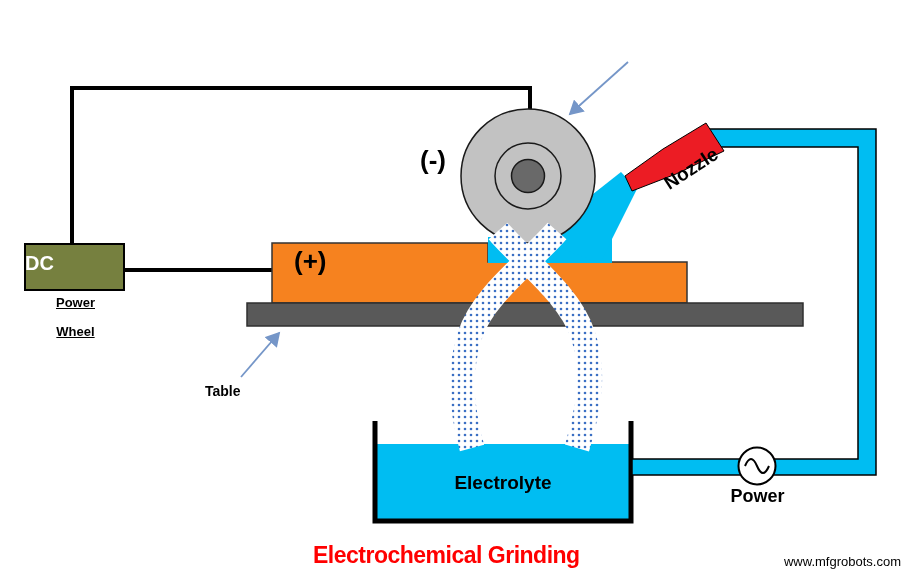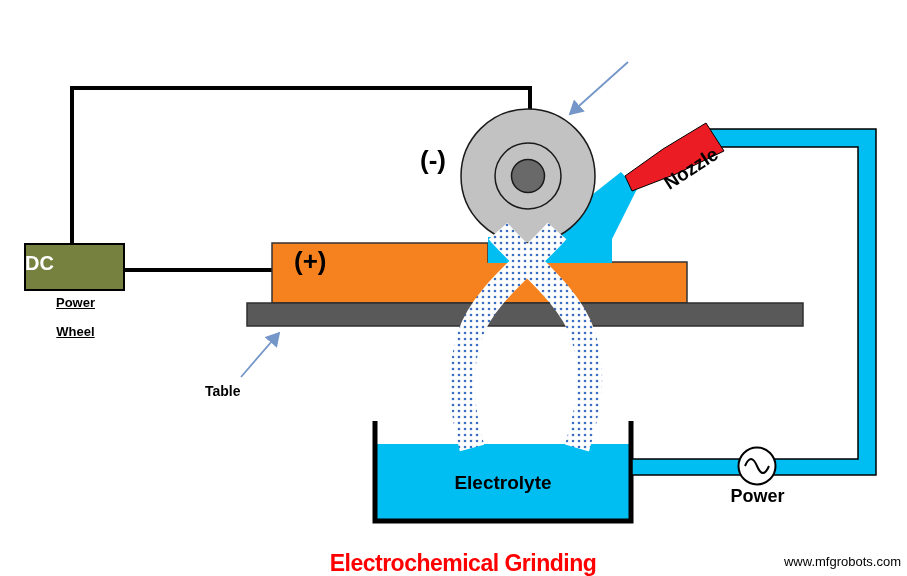--- a/index.html
+++ b/index.html
@@ -13,22 +13,22 @@
   .copyright{left:93px;top:103px;font-size:18px;}
   .neg{left:420px;top:146px;font-size:26px;}
   .pos{left:294px;top:247px;font-size:26px;}
   .workpiece-lbl{left:343px;top:263px;font-size:20px;color:#fff;}
   .dc-lbl{left:25px;top:252px;width:99px;text-align:left;font-size:20px;color:#fff;}
   .powersupply{left:28px;top:288px;width:95px;text-align:center;font-size:13px;line-height:29px;text-decoration:underline;}
   .table-lbl{left:205px;top:383px;font-size:14px;}
   .nozzle-lbl{left:660px;top:176px;font-size:19px;transform:rotate(-33deg);transform-origin:left top;}
   .electrolyte-lbl{left:377px;top:472px;width:252px;text-align:center;font-size:19px;}
   .motor-lbl{left:715px;top:486px;width:85px;text-align:center;font-size:18px;}
-  .caption{left:313px;top:542px;width:300px;text-align:center;font-size:23px;color:#f00;
-           letter-spacing:-0.5px;margin-top:8px;}
+  .caption{left:313px;top:542px;width:300px;font-size:23px;color:#f00;
+           letter-spacing:-0.5px;}
   .watermark{right:6px;top:555px;font-size:13px;font-weight:normal;
              font-family:Liberation Sans, sans-serif;}
 </style>
 </head>
 <body>
 
 <div class="canvas">
 
   <svg width="907" height="576" viewBox="0 0 907 576">
     <defs>

